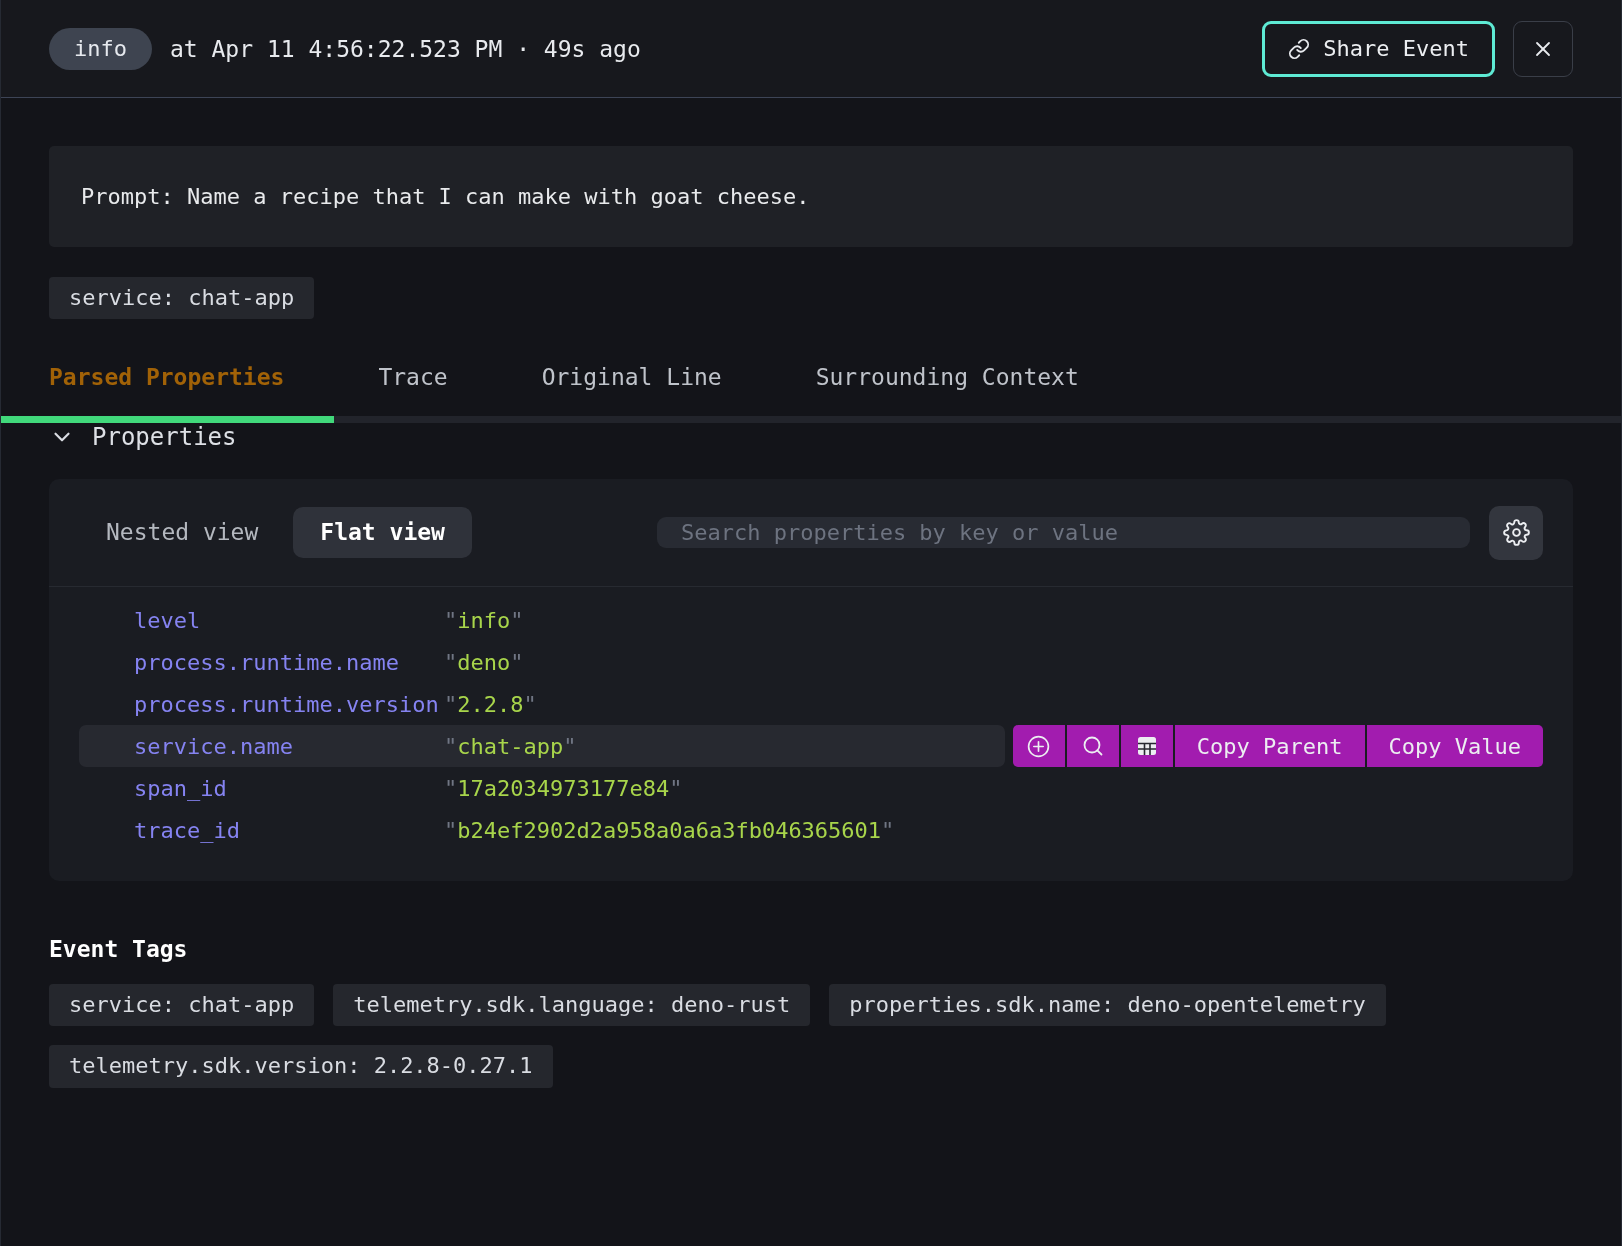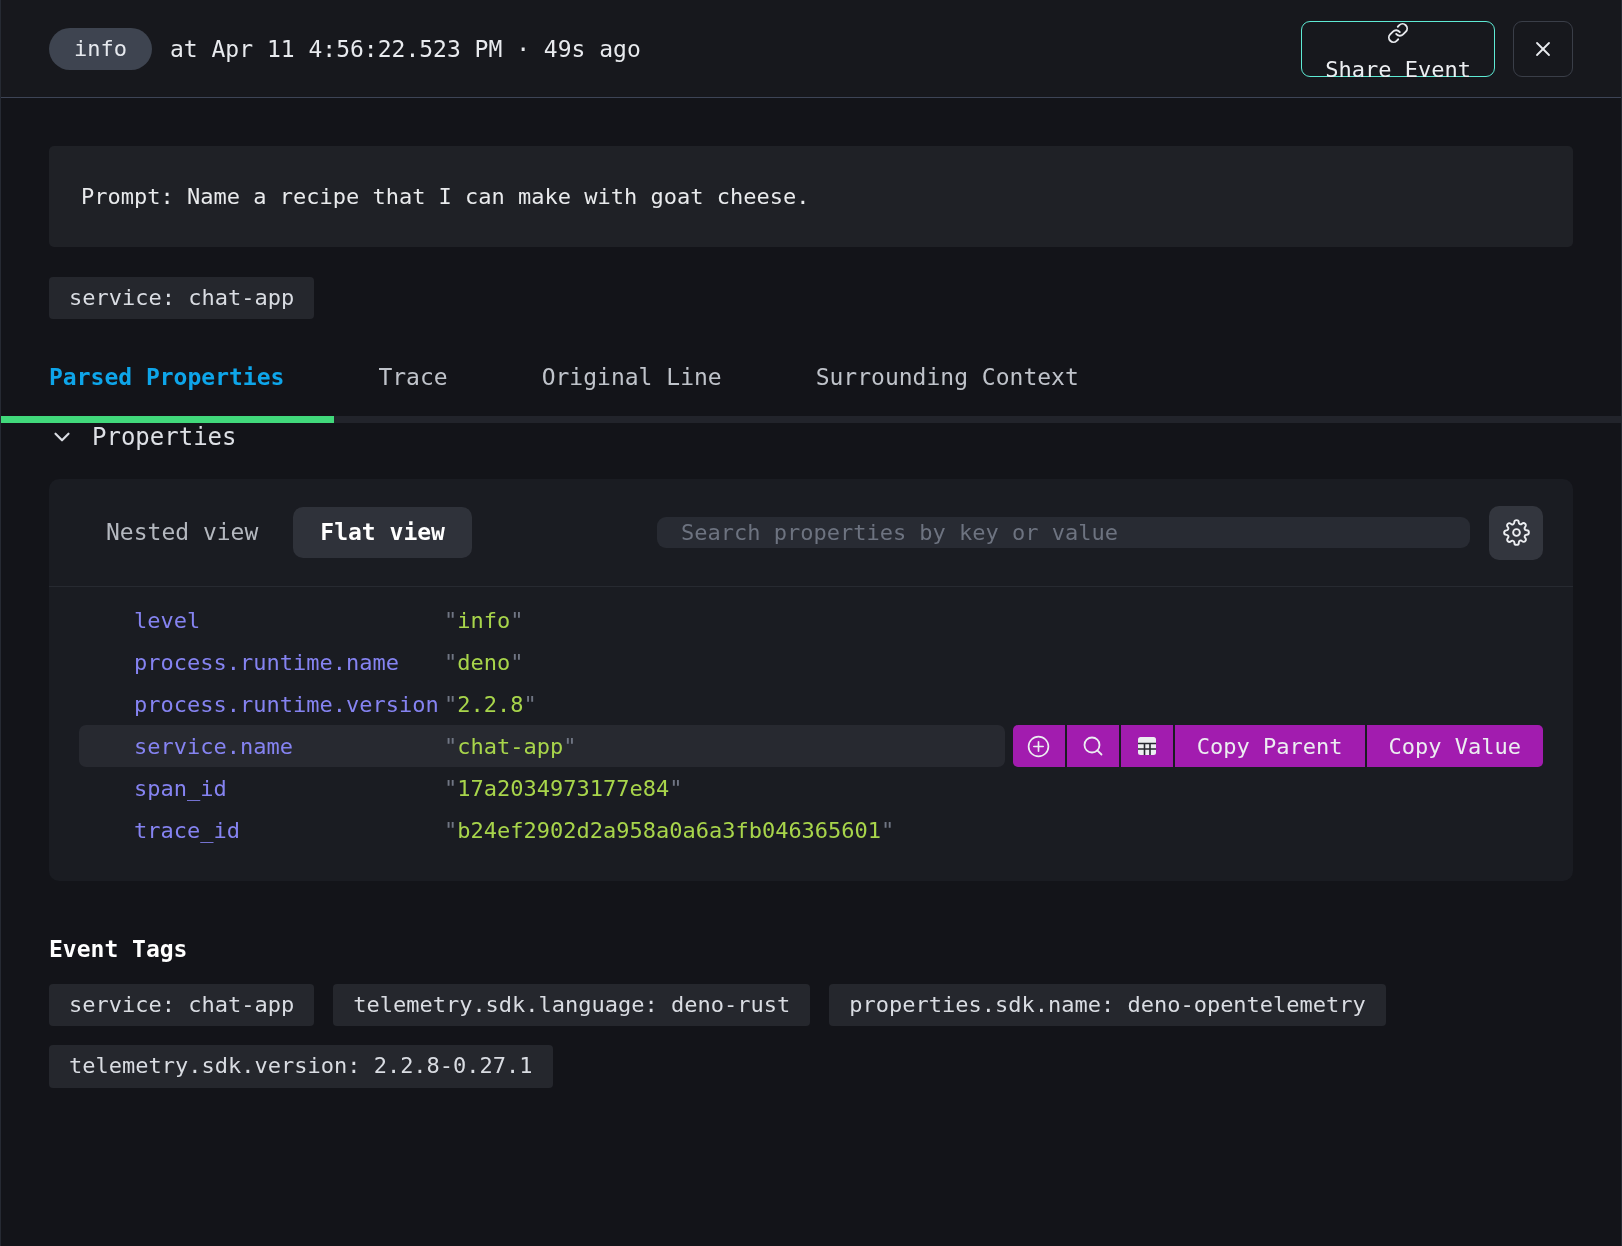--- a/index.html
+++ b/index.html
@@ -28,23 +28,23 @@
     padding:0 48px;border-bottom:1px solid #3d4456;background:#17181d;
   }
   .level-pill{
     background:#3e4450;color:#e6e9ee;border-radius:999px;
     padding:10px 25px;font-size:22px;line-height:1;
   }
   .hdr-time{font-size:23px;color:#e8eaee;letter-spacing:0;}
   .hdr-spacer{flex:1;}
   .btn-outline{
     display:flex;align-items:center;gap:13px;height:56px;
-    border:1px solid #5eead4;border-radius:9px;background:transparent;
+    border:3px solid #5eead4;border-radius:9px;background:transparent;
     color:var(--text-main);font-family:inherit;font-size:22px;
-    padding:0 23px;cursor:pointer;flex-direction:column;
+    padding:0 23px;cursor:pointer;
   }
   .btn-close{
     width:60px;height:56px;display:flex;align-items:center;justify-content:center;
     border:1px solid #3a3e48;border-radius:9px;background:transparent;cursor:pointer;
   }
   .icon{display:inline-flex;flex:none;}
   
   .content{padding:0 48px;}
   .prompt-box{
     margin-top:48px;height:101px;background:#1f2126;border-radius:5px;
@@ -53,21 +53,21 @@
   }
   .chip{
     display:inline-block;background:#25272d;color:#d9dce2;border-radius:4px;
     padding:9px 20px;font-size:22px;line-height:1.1;
   }
   .service-chip{margin-top:30px;}
   
   .tabs{margin-top:45px;}
   .tab-labels{display:flex;gap:94px;padding:0 0 0 48px;font-size:23px;}
   .tab{color:var(--text-dim);padding-bottom:26px;cursor:pointer;background:none;border:none;font-family:inherit;font-size:23px;}
-  .tab.active{color:#0ea5e9;font-weight:bold;}
+  .tab.active{color:#a16207;font-weight:bold;}
   .tab-track{height:7px;width:100%;background:#22242b;position:relative;}
   .tab-active-bar{position:absolute;left:0;top:0;height:7px;width:333px;background:var(--accent-green);}
   
   .section-head{
     display:flex;align-items:center;gap:17px;cursor:pointer;
     font-size:24px;color:#dde0e5;
   }
   .panel{
     margin-top:28px;background:var(--panel-bg);border-radius:10px;overflow:hidden;
   }

